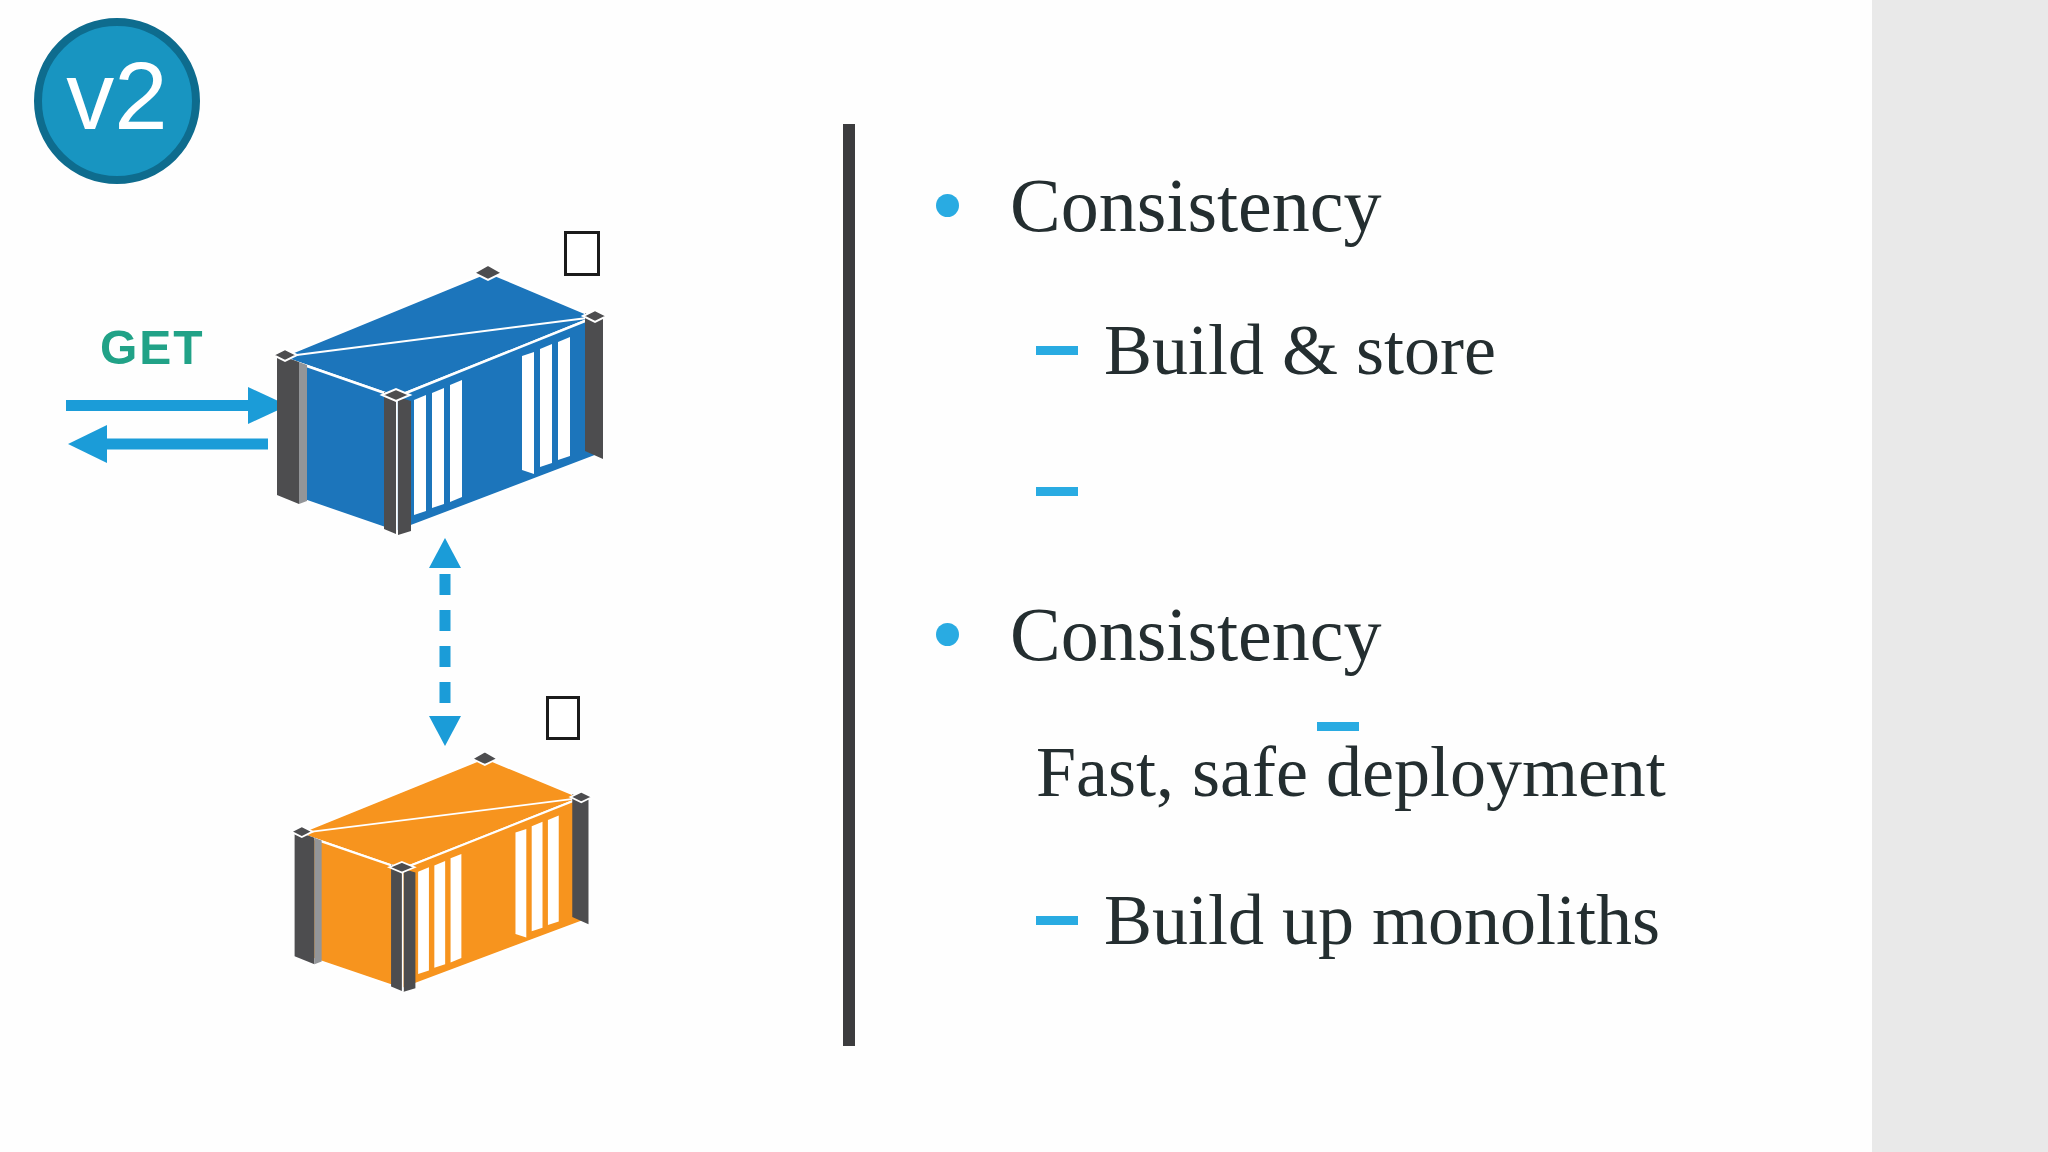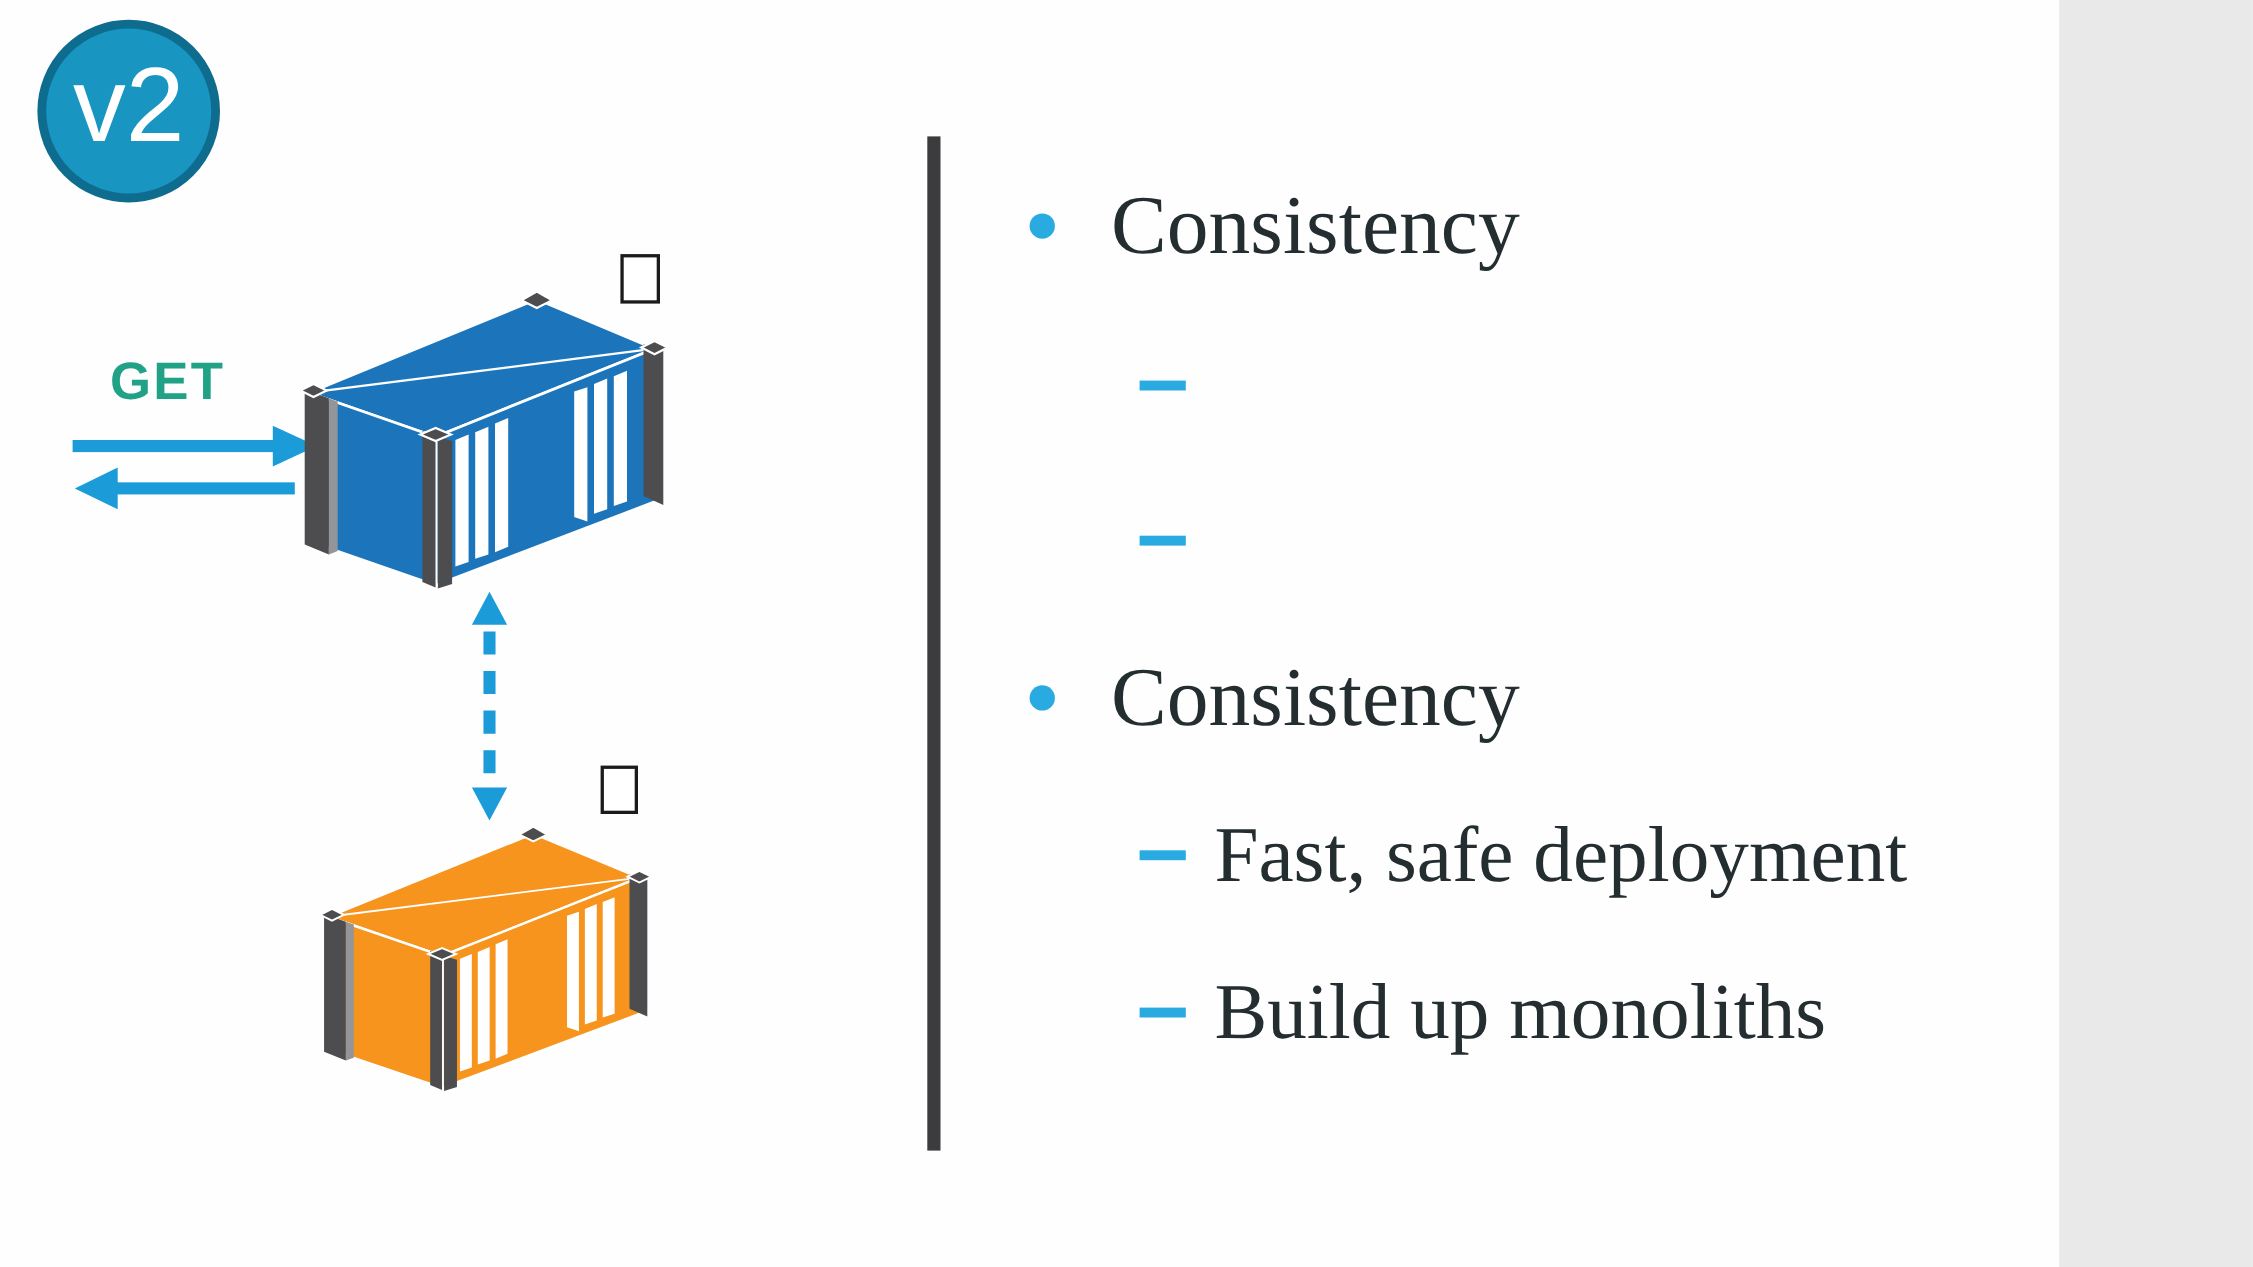--- a/index.html
+++ b/index.html
@@ -34,21 +34,21 @@
   .divider{position:absolute;left:843px;top:124px;width:12px;height:922px;
     background:var(--divider-dark,#3C3C3E);}
   
   .brow{position:absolute;display:flex;align-items:center;height:110px;color:var(--text-dark,#242E30);font-family:Liberation Serif, serif;}
   .brow.l1{left:936px;font-size:76px;}
   .brow.l2{left:1036px;font-size:72px;}
   .dot{width:23px;height:23px;border-radius:50%;background:var(--bullet-blue,#29ABE2);
     margin-right:51px;flex:0 0 auto;}
   .dash{width:42px;height:9px;background:var(--bullet-blue,#29ABE2);margin-right:26px;flex:0 0 auto;}
   .r1{top:150px;} .r2{top:295px;} .r3{top:436px;}
-  .r4{top:579px;} .r5{top:722px;} .r6{top:865px;}
+  .r4{top:579px;} .r5{top:722px;flex-direction:column;} .r6{top:865px;}
   .btext{white-space:nowrap;}
   .hidden-defs{position:absolute;width:0;height:0;overflow:hidden;}
 </style>
 </head>
 <body>
 
 <div class="slide">
 
   <svg class="hidden-defs" aria-hidden="true">
     <defs>
@@ -113,20 +113,21 @@
   <div class="mini-square sq2"></div>
 
   <div class="divider"></div>
 
   <div class="brow l1 r1">
     <span class="dot"></span>
     <span class="btext">Consistency</span>
   </div>
   <div class="brow l2 r2">
     <span class="dash"></span>
+    <span class="btext">Build &amp; store</span>
   </div>
   <div class="brow l2 r3">
     <span class="dash"></span>
   </div>
   <div class="brow l1 r4">
     <span class="dot"></span>
     <span class="btext">Consistency</span>
   </div>
   <div class="brow l2 r5">
     <span class="dash"></span>

